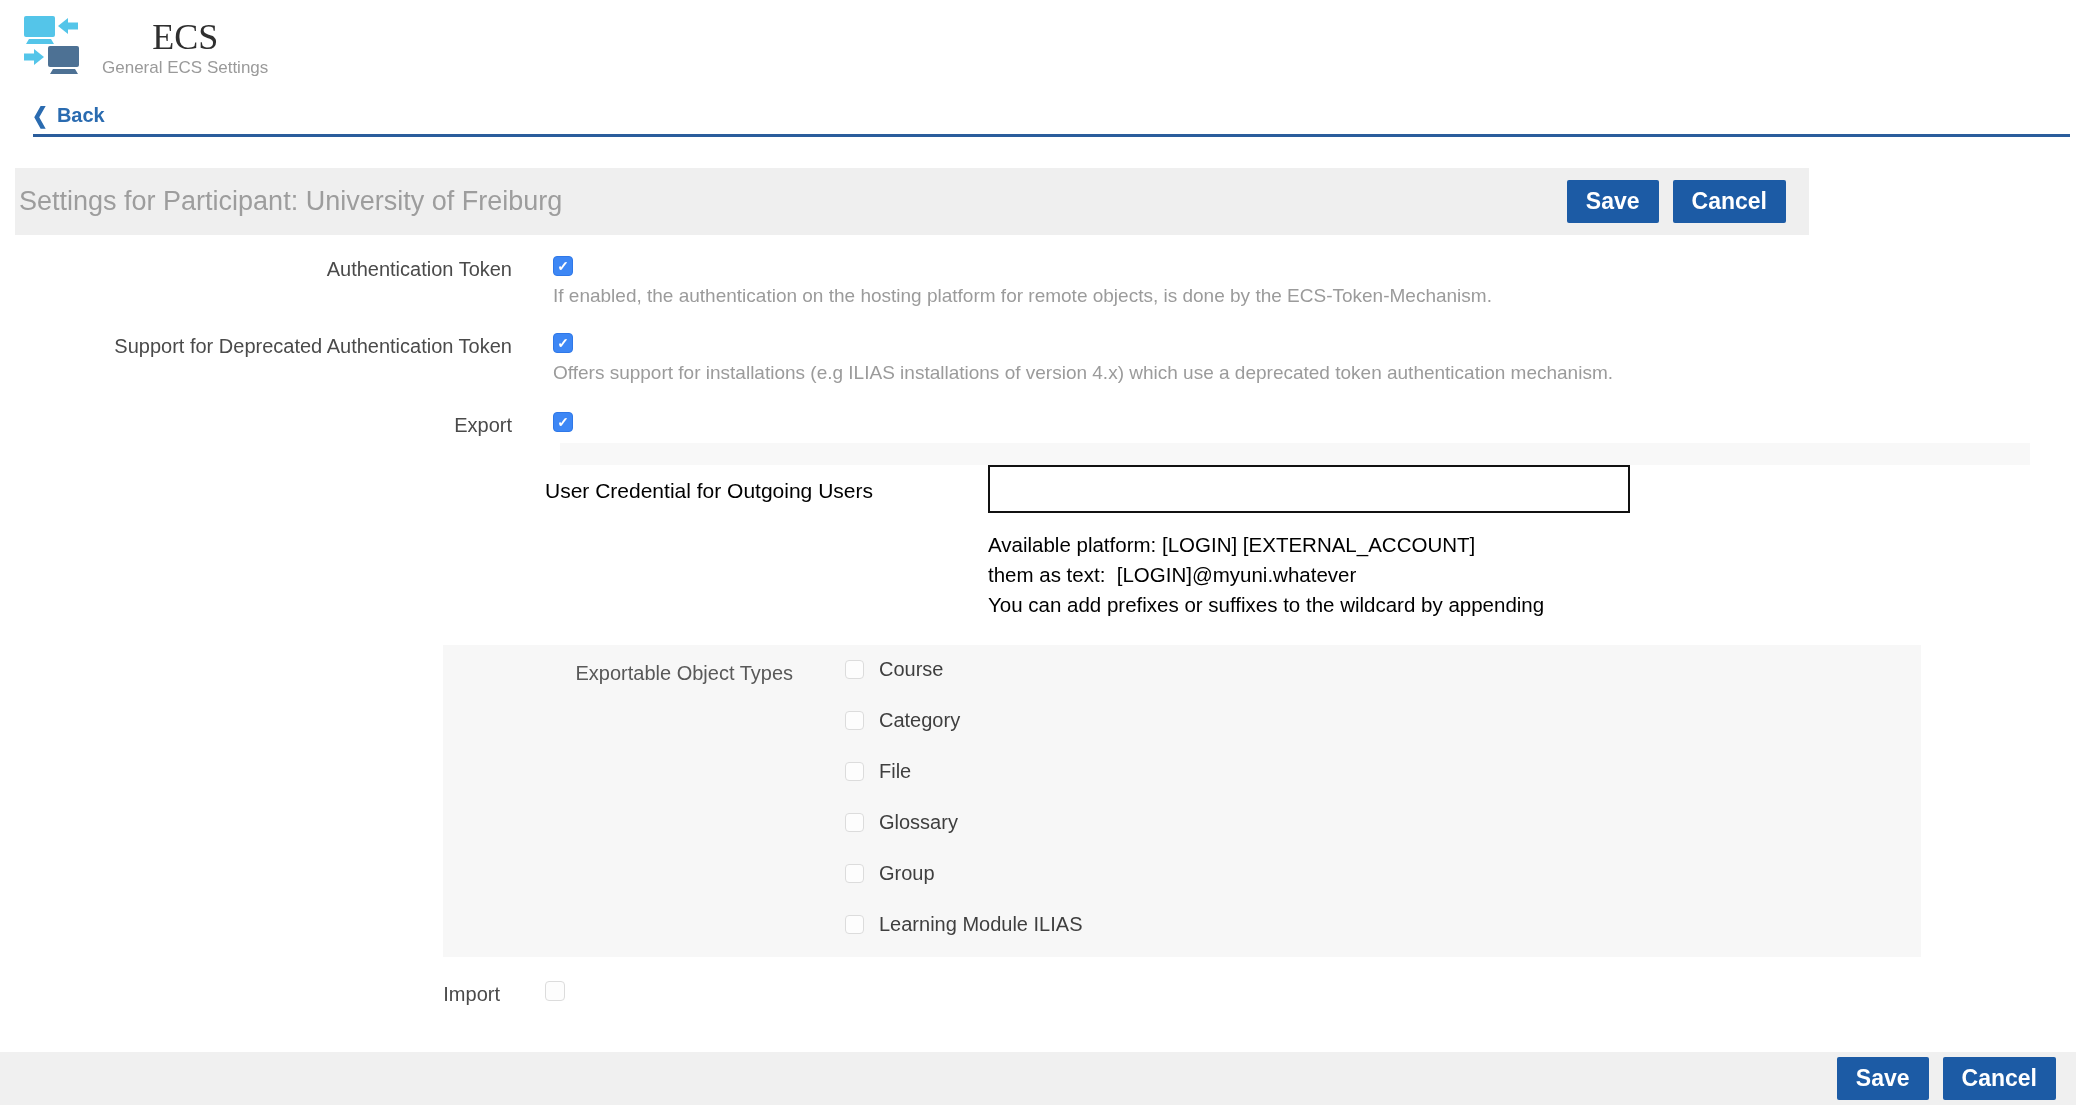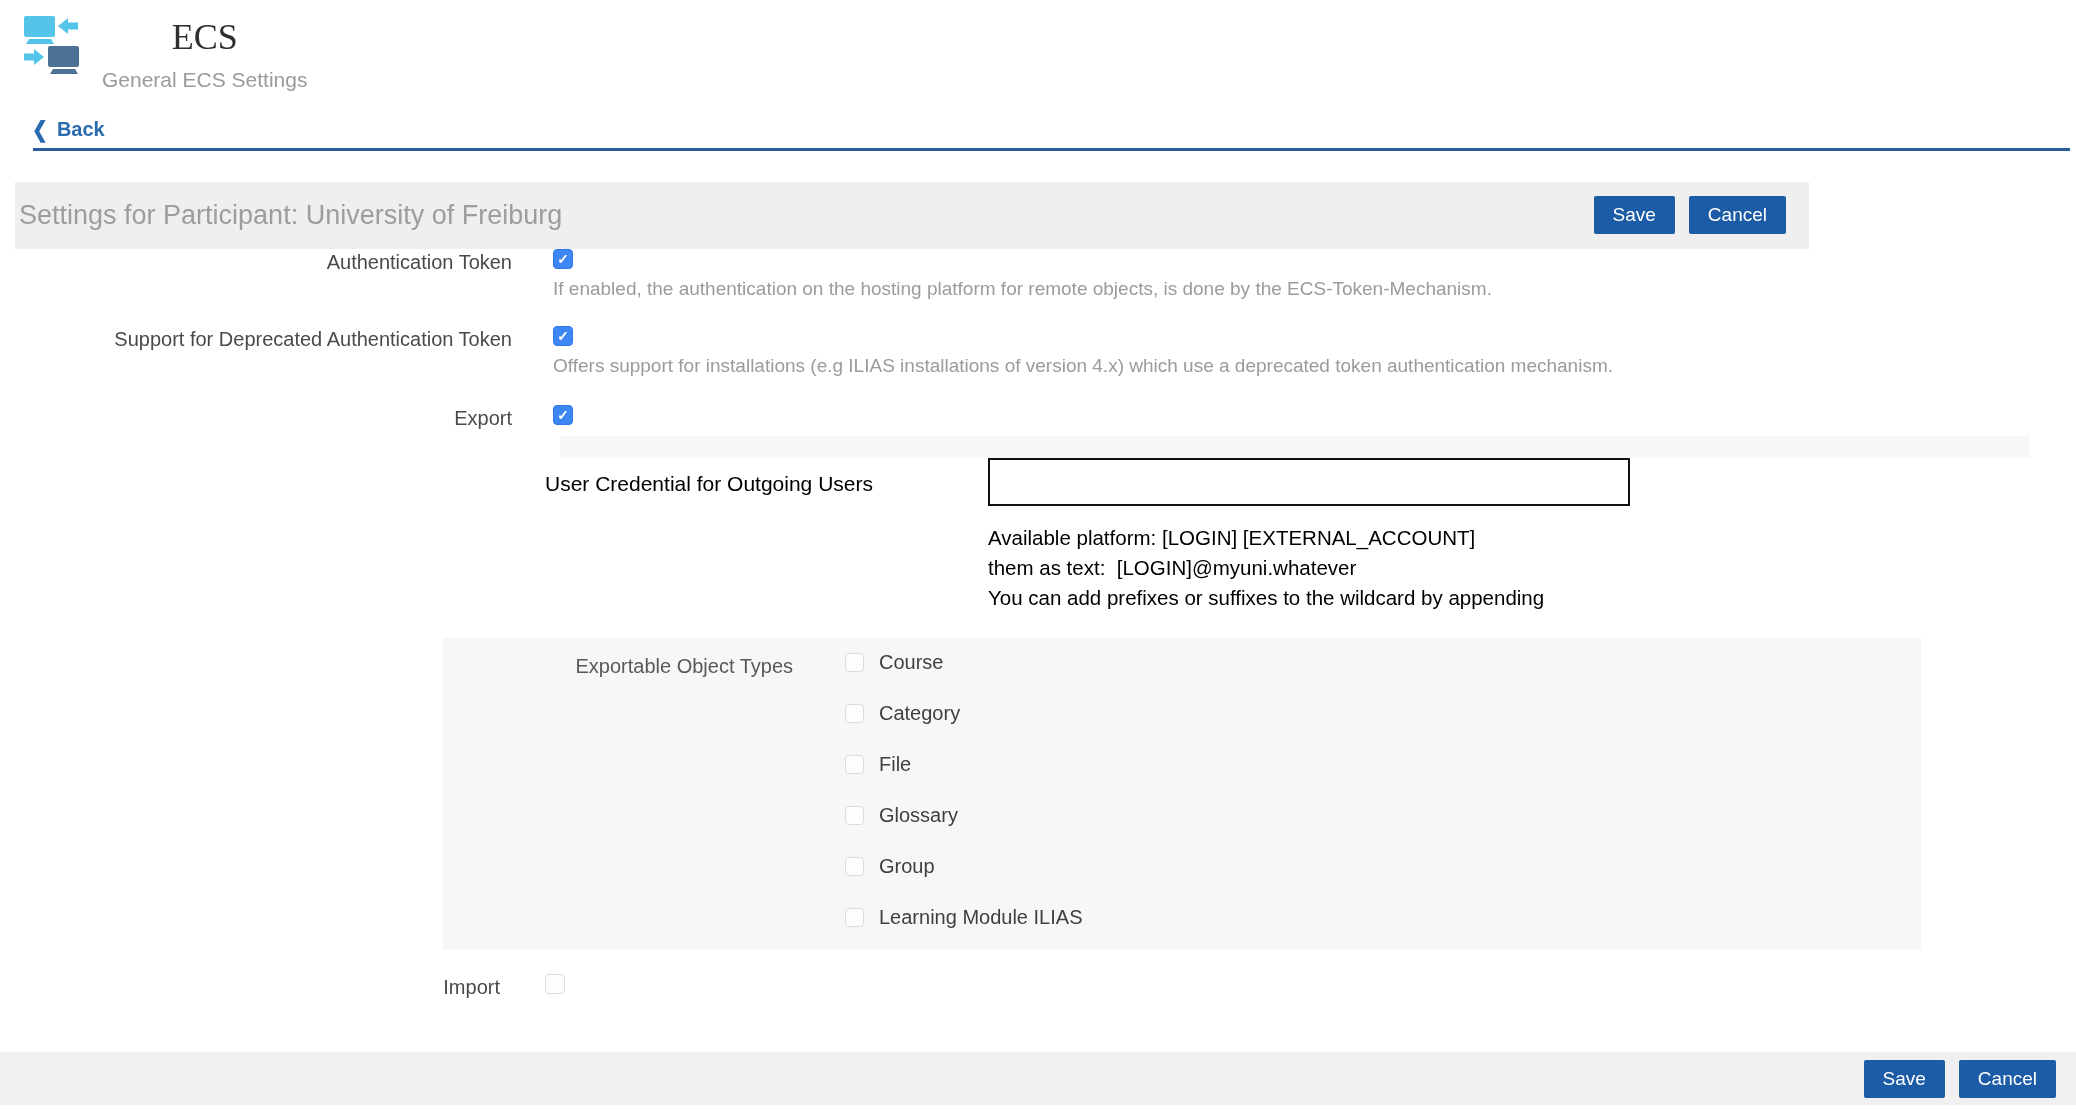--- a/index.html
+++ b/index.html
@@ -4,50 +4,50 @@
 <style>
   * { margin:0; padding:0; box-sizing:border-box; }
   body { background:#fff; font-family:"Liberation Sans", sans-serif; }
   .page { position:relative; width:2076px; height:1120px; background:#fff; overflow:hidden; }
 
   
   .app-header { display:flex; align-items:flex-start; padding:12px 0 0 22px;text-align:center; }
   .logo-icon { width:58px; height:64px; flex:0 0 auto; }
   .app-head-text { margin-left:22px; padding-top:6px; }
   .app-title { font-family:"Liberation Serif", serif; font-size:36px; color:#2f2f2f; line-height:1.1; }
-  .app-subtitle { margin-top:10px; font-size:21px; color:#9a9a9a; }
+  .app-subtitle { font-size:17px; color:#9a9a9a; }
 
   
   .back-row { margin:26px 0 0 32px; }
   .back-link { color:#2a6bb0; font-size:20px; font-weight:700; text-decoration:none; display:inline-flex; align-items:center; cursor:pointer; }
   .back-link .chev { font-size:19px; margin-right:9px; transform:scaleY(1.15); }
   .blue-rule { margin:7px 0 0 33px; width:2037px; height:3px; background:#2a5d9c; }
 
   
   .form-toolbar { margin:31px 0 0 15px; width:1794px; height:67px; background:#efefef;
                   display:flex; align-items:center; justify-content:space-between; padding:0 23px 0 4px; }
   .form-title { font-size:27px; color:#9d9d9d; font-weight:400; }
   .btn-group { display:flex; gap:14px; align-items:center; }
   .btn { background:#1c5ba5; color:#fff; border:none; font-family:"Liberation Sans", sans-serif;
-         font-size:19px; font-weight:400; padding:8px 19px; border-radius:2px; cursor:pointer; }
+         font-size:23px; font-weight:700; padding:8px 19px; border-radius:2px; cursor:pointer; }
 
   
   .row { display:flex; align-items:flex-start; }
   .row .label { width:512px; text-align:right; color:#4a4a4a; font-size:20px; padding-top:2px; }
   .row .control { margin-left:41px; }
   .desc { margin-top:9px; color:#9b9b9b; font-size:19px; }
 
   .cb { width:20px; height:20px; border-radius:4px; display:inline-flex; align-items:center;
         justify-content:center; cursor:pointer; }
   .cb.checked { background:#3d87f5; border:1px solid #2f78e8; }
   .cb.checked .check { color:#fff; font-size:14px; font-weight:700; line-height:1; }
   .cb.unchecked { background:#fdfdfd; border:1px solid #dcdcdc; }
   .cb.unchecked .check { visibility:hidden; }
 
-  .row-auth { }
+  .row-auth { margin-top:21px; }
   .row-depr { margin-top:26px; }
   .row-export { margin-top:28px; }
 
   .export-strip { margin:6px 0 0 560px; width:1470px; height:22px; background:#f8f8f8; }
 
   
   .cred-row { display:flex; align-items:flex-start; margin:0 0 0 545px; }
   .cred-label { width:400px; color:#000; font-size:21px; padding-top:14px; }
   .cred-control { margin-left:43px; }
   .cred-input { width:642px; height:48px; border:2px solid #111; background:#fff;

